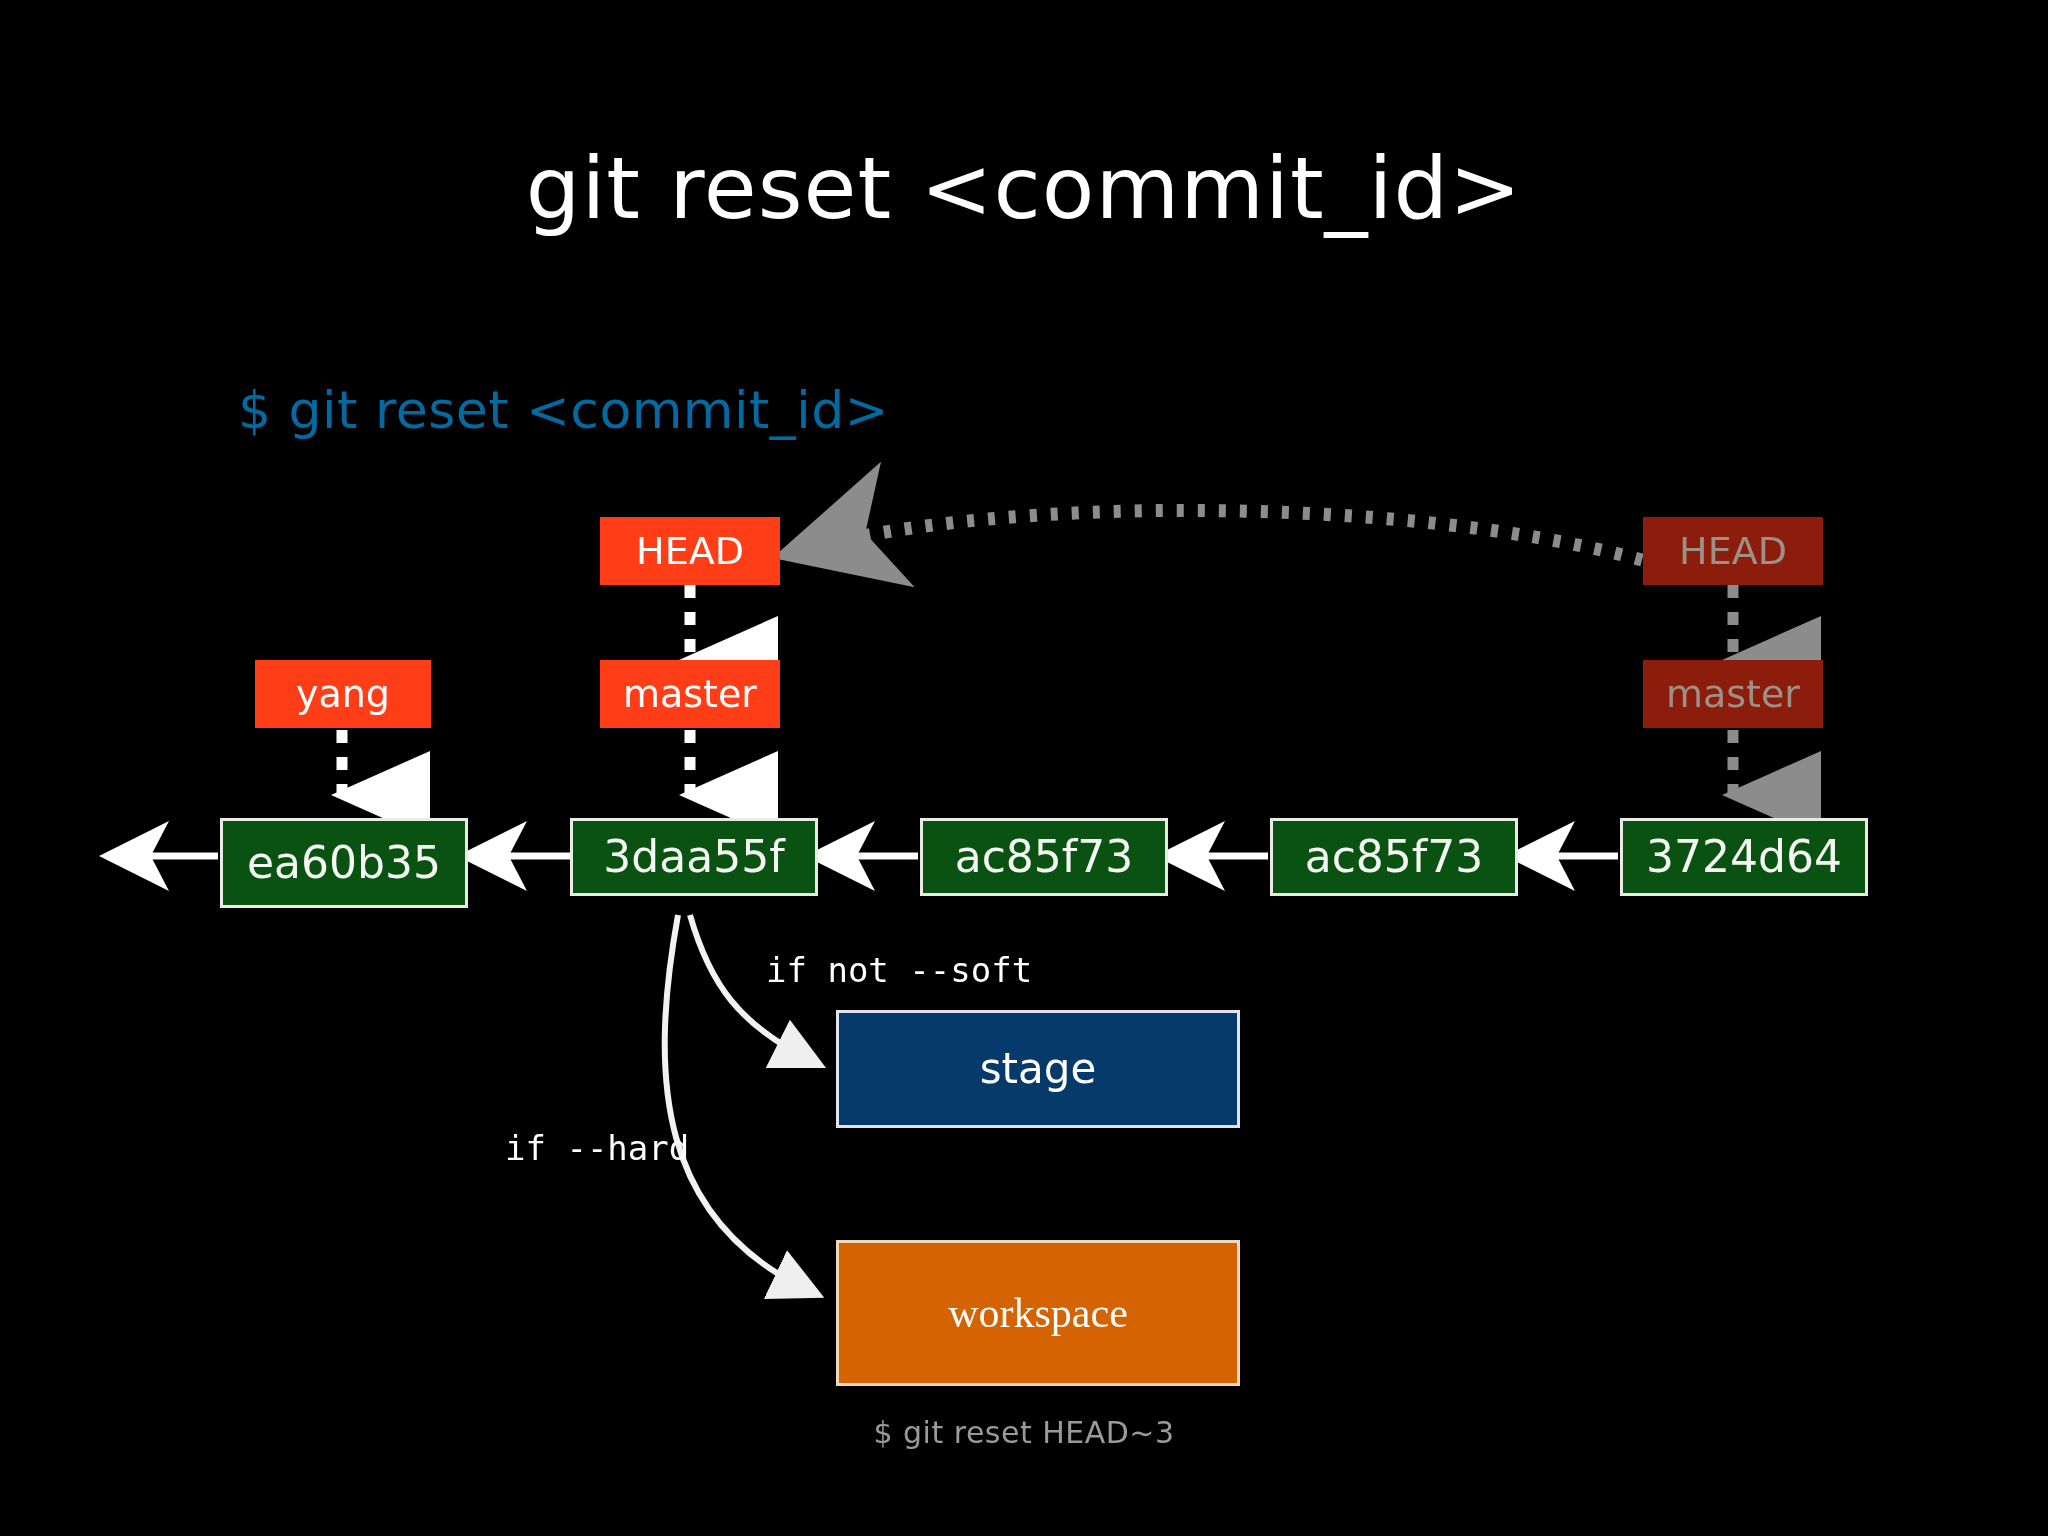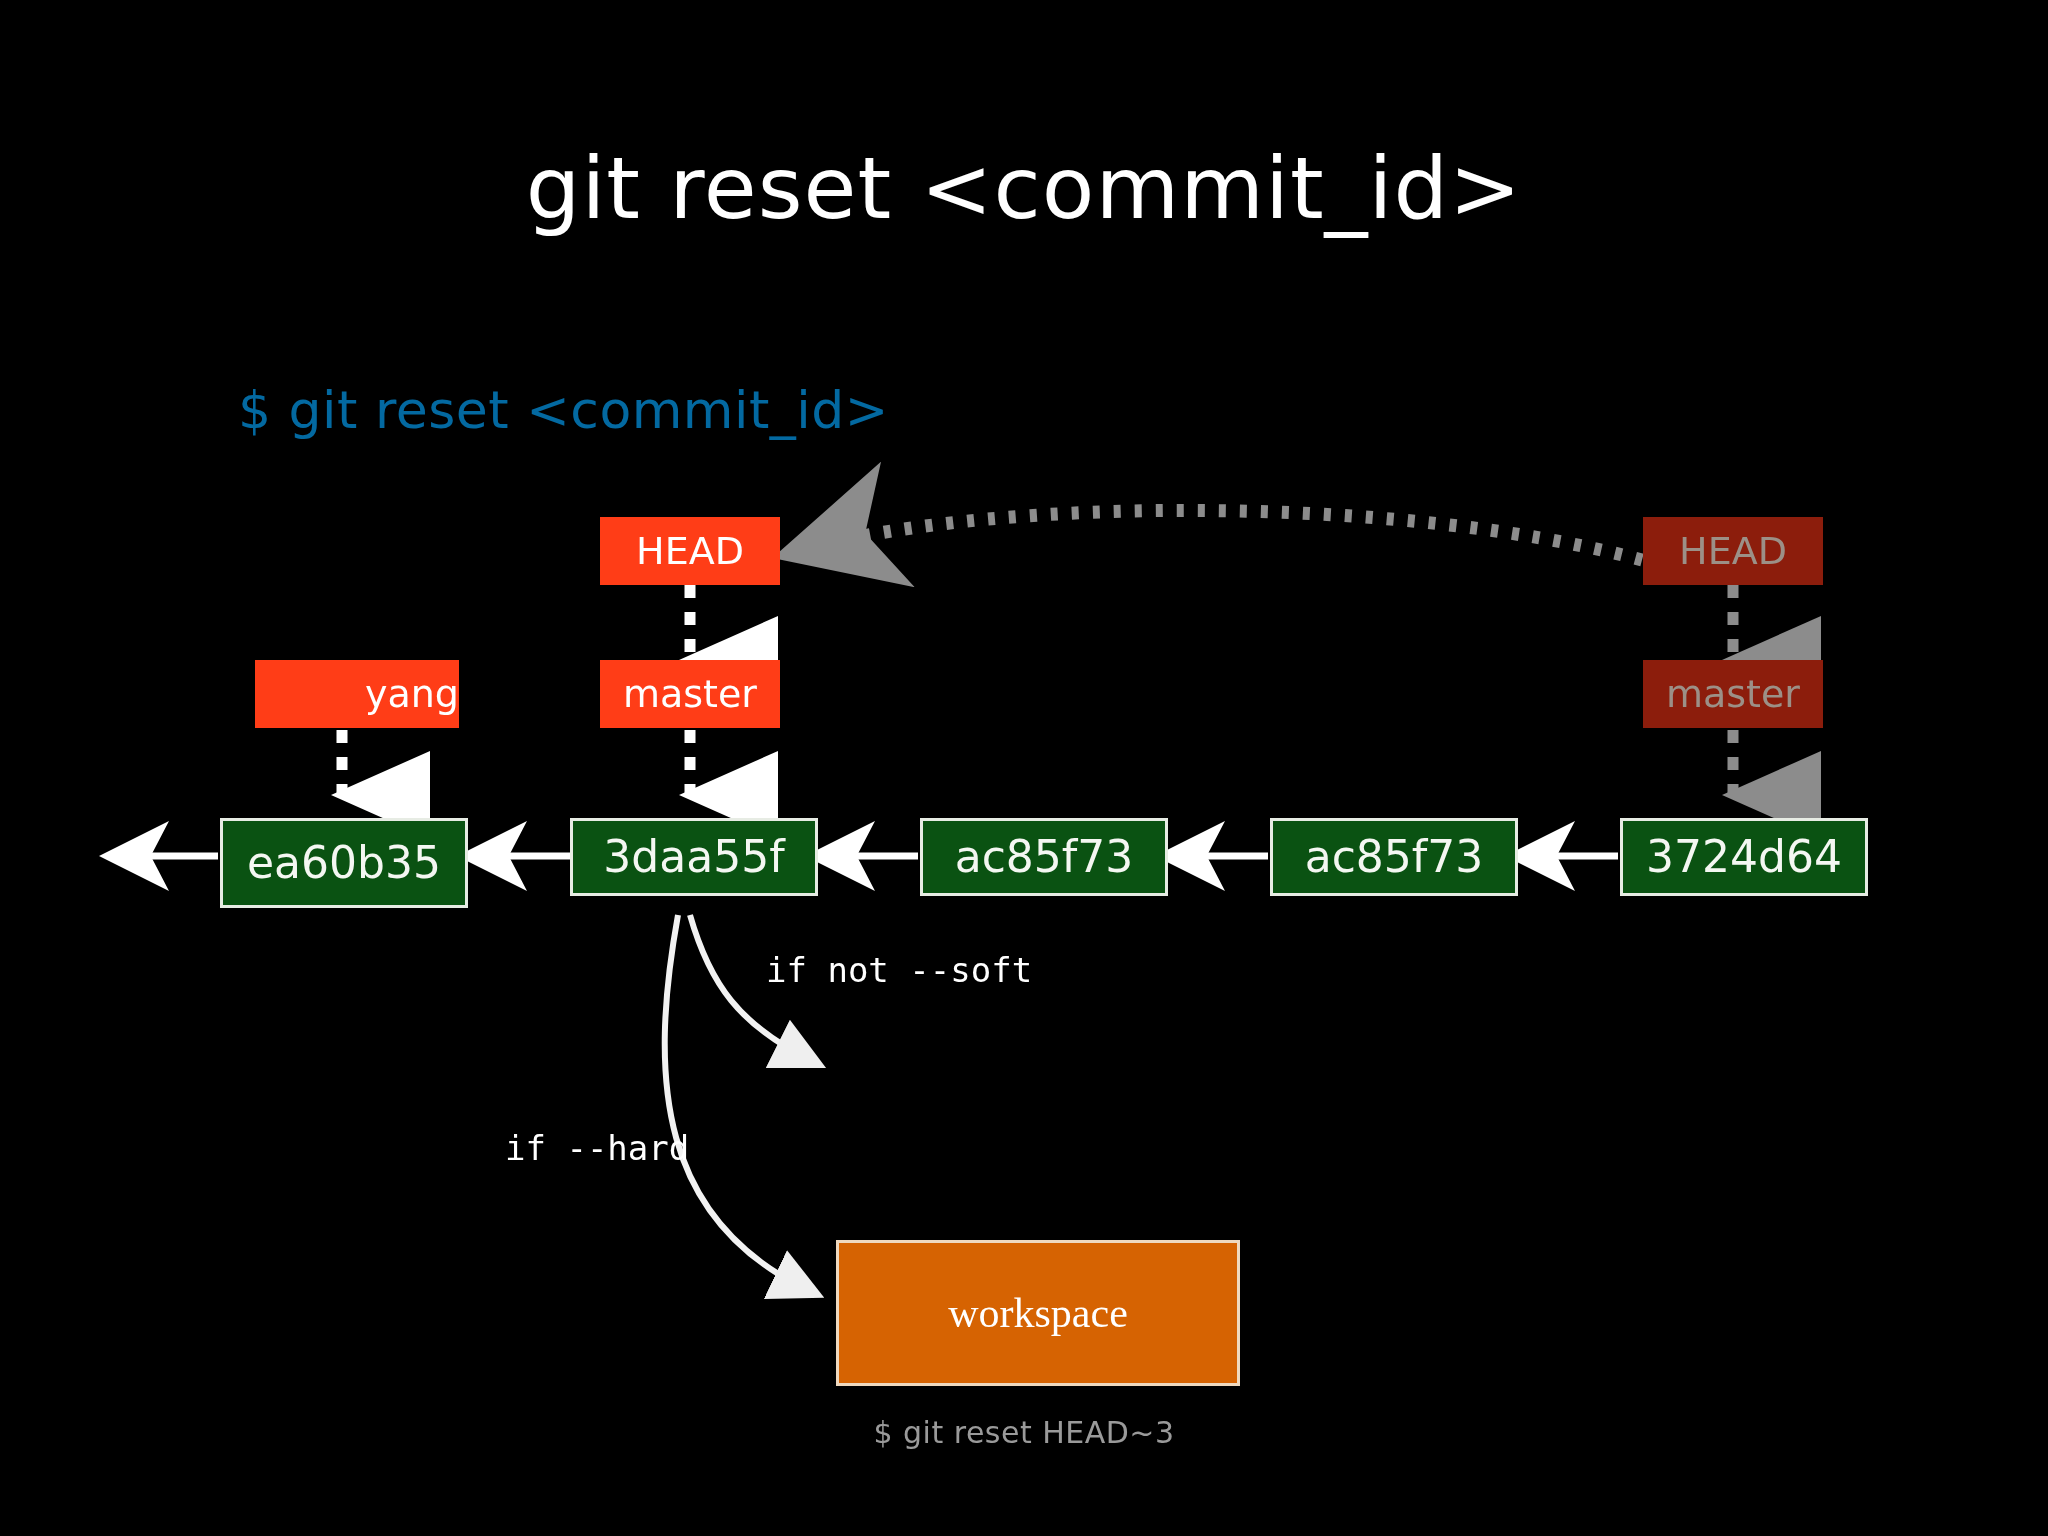--- a/index.html
+++ b/index.html
@@ -118,21 +118,21 @@
   </svg>
 
   <div class="box ref" style="left:600px;top:517px;width:180px;height:68px;">
     <span>HEAD</span>
   </div>
 
   <div class="box ref" style="left:600px;top:660px;width:180px;height:68px;">
     <span>master</span>
   </div>
 
-  <div class="box ref" style="left:255px;top:660px;width:204px;height:68px;justify-content:flex-end;">
+  <div class="box ref" style="left:255px;top:660px;width:176px;height:68px;">
     <span>yang</span>
   </div>
 
   <div class="box ref faded" style="left:1643px;top:517px;width:180px;height:68px;">
     <span>HEAD</span>
   </div>
 
   <div class="box ref faded" style="left:1643px;top:660px;width:180px;height:68px;">
     <span>master</span>
   </div>
@@ -150,20 +150,23 @@
   </div>
 
   <div class="box commit" style="left:1270px;top:818px;width:248px;height:78px;">
     <span>ac85f73</span>
   </div>
 
   <div class="box commit" style="left:1620px;top:818px;width:248px;height:78px;">
     <span>3724d64</span>
   </div>
 
+  <div class="box area stage" style="left:836px;top:1010px;width:404px;height:118px;">
+    <span>stage</span>
+  </div>
 
   <div class="box area workspace" style="left:836px;top:1240px;width:404px;height:146px;font-family:Liberation Serif, serif;">
     <span>workspace</span>
   </div>
 
   <div class="edge-label" style="left:766px;top:950px;">if not --soft</div>
 
   <div class="edge-label" style="left:505px;top:1128px;">if --hard</div>
 
   <div class="caption">$ git reset HEAD~3</div>

